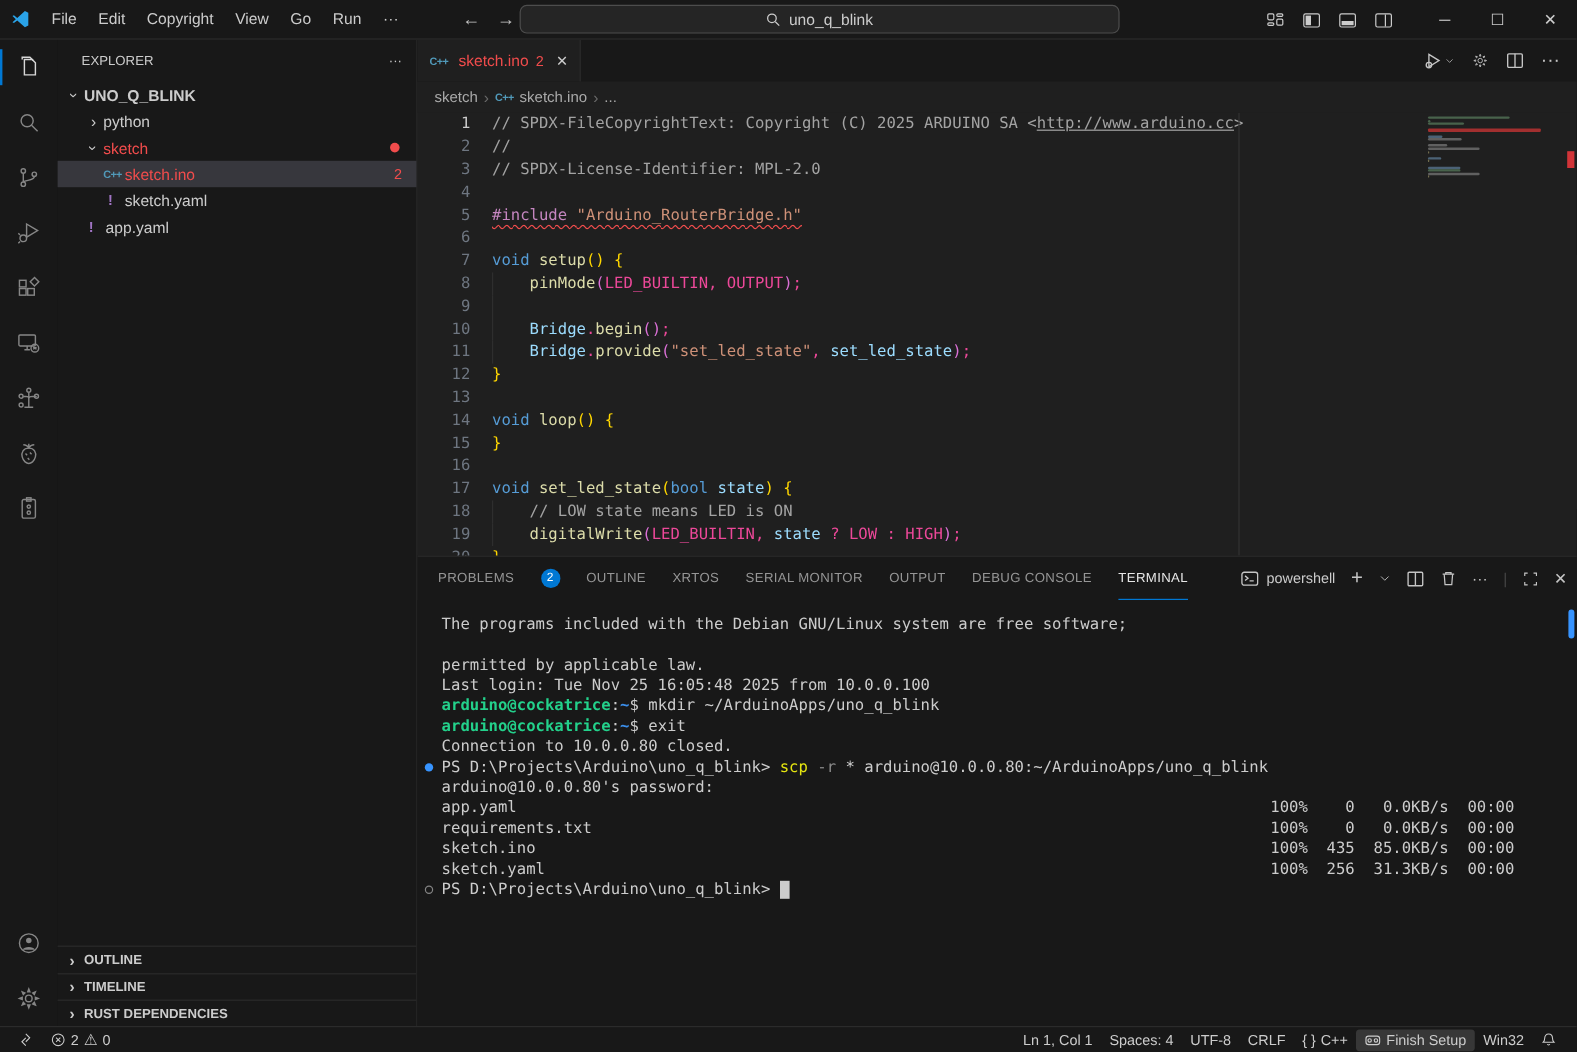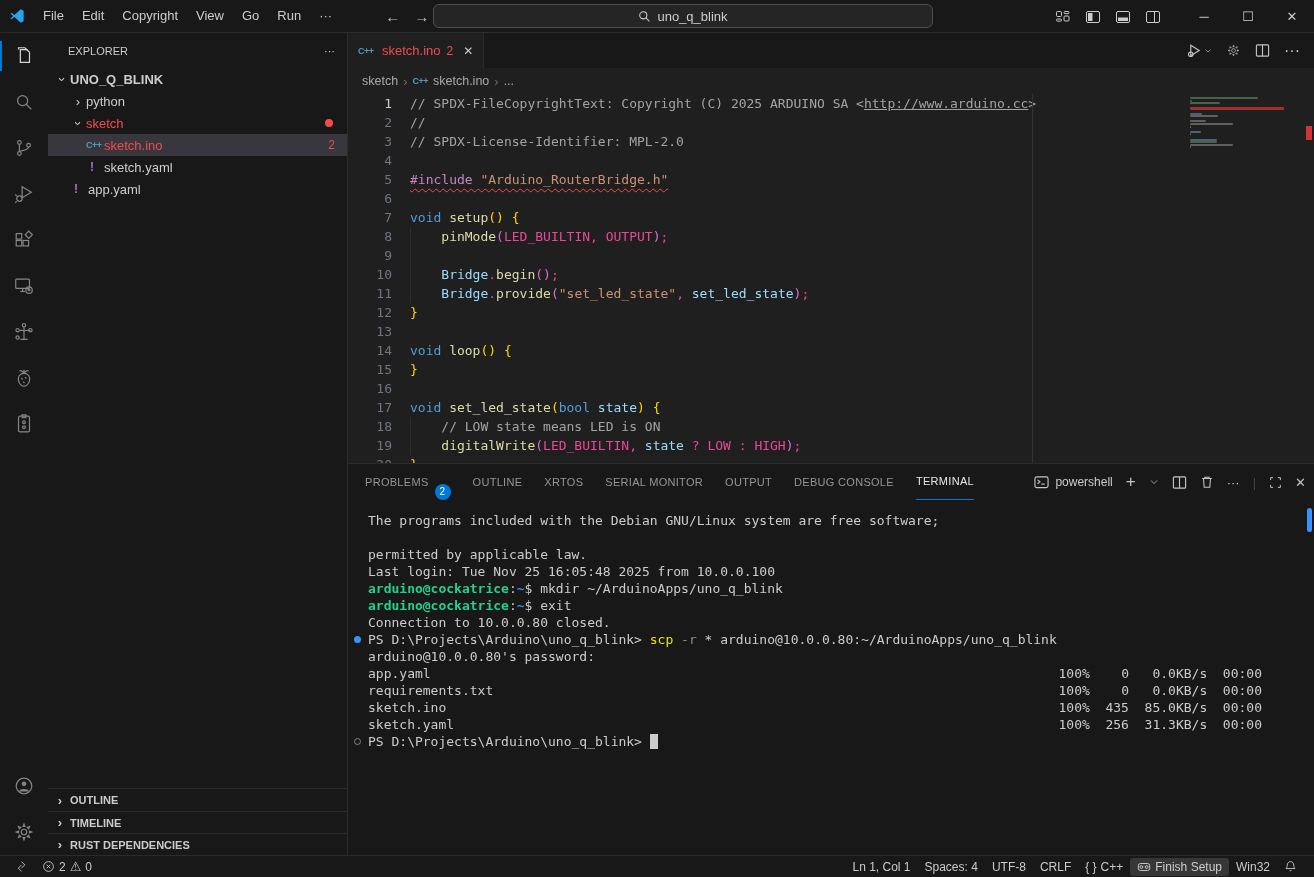--- a/index.html
+++ b/index.html
@@ -84,21 +84,21 @@
   .er { text-decoration:underline wavy #f14c4c 1px; text-underline-offset:3.5px; }
   .ruler { position:absolute; left:684px; top:0; bottom:0; width:1px; background:#333333; }
   .minimap { position:absolute; left:840px; top:0; width:96px; bottom:0; }
   .mm-bar { position:absolute; height:2px; border-radius:1px; }
   .ov-ruler-marker { position:absolute; right:2px; width:6px; background:#d13438; }
 
   
   .panel { height:392px; border-top:1px solid #2b2b2b; background:#181818; display:flex; flex-direction:column; }
   .panel-header { height:36px; display:flex; align-items:center; padding:0 8px 0 17px; }
   .panel-tabs { display:flex; gap:22px; font-size:11px; color:#969696; }
-  .ptab { display:flex; align-items:flex-end; gap:6px; height:36px; line-height:36px; letter-spacing:0.3px; cursor:default; }
+  .ptab { display:flex; align-items:center; gap:22px; height:36px; line-height:36px; letter-spacing:0.3px; cursor:default; }
   .ptab.active { color:#e7e7e7; border-bottom:1px solid #0078d4; }
   .ptab-badge { background:#0078d4; color:#ffffff; font-size:10px; min-width:16px; height:16px;
     border-radius:8px; display:inline-flex; align-items:center; justify-content:center; padding:0 4px; }
   .panel-actions { margin-left:auto; display:flex; align-items:center; gap:13px; color:#c5c5c5; font-size:13px; }
   .panel-actions svg { stroke:#c5c5c5; fill:none; stroke-width:1.2; }
   .pa-divider { color:#444; }
   .shell-label { display:flex; align-items:center; gap:6px; font-size:12px; color:#cccccc; }
   .terminal { flex:1; position:relative; font-family:"DejaVu Sans Mono", monospace;
     font-size:13px; line-height:17px; padding:12px 0 0 20px; overflow:hidden; background:#181818; }
   .trow { height:17px; display:flex; align-items:center; position:relative; white-space:pre; }

